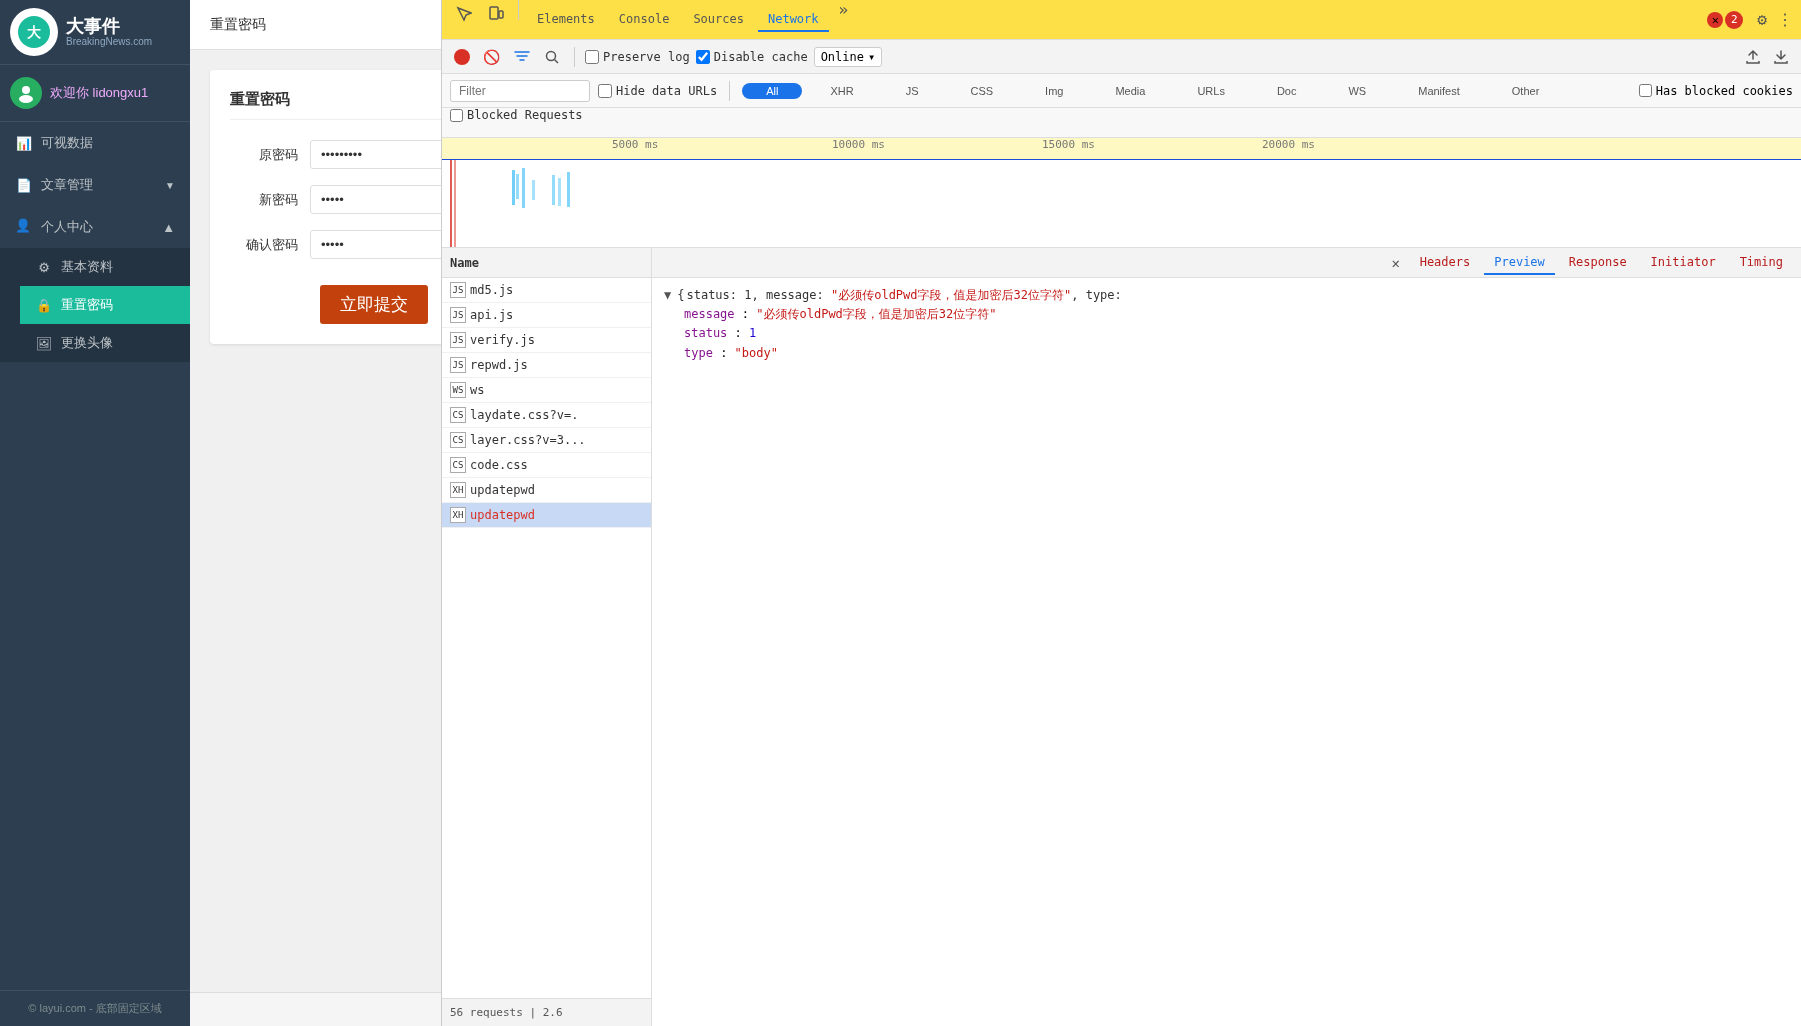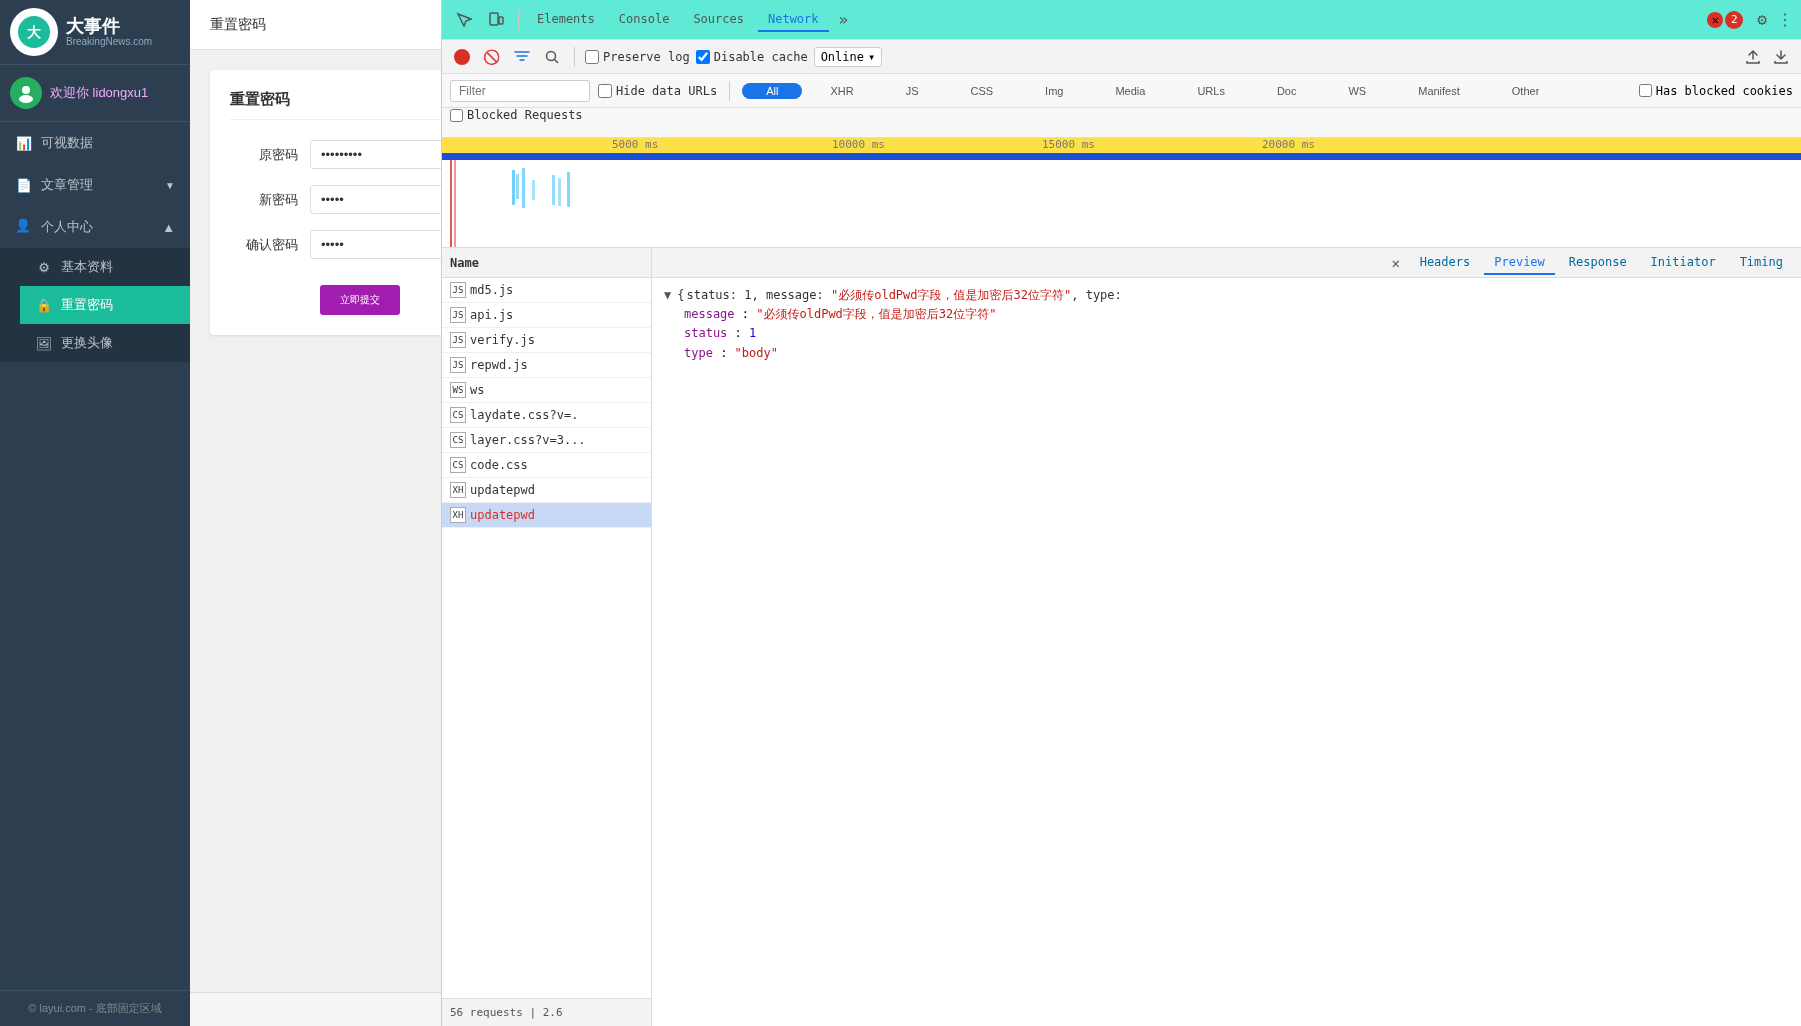--- a/index.html
+++ b/index.html
@@ -37,27 +37,27 @@
     
     .content-area { flex: 1; display: flex; overflow: hidden; }
     .page-content { flex: 1; padding: 20px; overflow-y: auto; }
 
     
     .card { background: #fff; border-radius: 4px; padding: 20px; margin-bottom: 20px; box-shadow: 0 1px 3px rgba(0,0,0,0.1); }
     .card-title { font-size: 15px; font-weight: bold; color: #333; margin-bottom: 20px; padding-bottom: 10px; border-bottom: 1px solid #eee; }
     .form-group { display: flex; align-items: center; margin-bottom: 16px; }
     .form-label { width: 80px; text-align: right; padding-right: 12px; color: #333; font-size: 13px; flex-shrink: 0; }
     .form-input { border: 1px solid #ddd; border-radius: 3px; padding: 6px 10px; font-size: 13px; width: 200px; color: #333; }
-    .btn-primary { background: #a21caf; color: #fff; border: none; padding: 8px 20px; border-radius: 3px; cursor: pointer; font-size: 10px; margin-top: 10px; margin-left: 90px; }
+    .btn-primary { background: #c2410c; color: #fff; border: none; padding: 8px 20px; border-radius: 3px; cursor: pointer; font-size: 17px; margin-top: 10px; margin-left: 90px; }
 
     
     .devtools { position: absolute; right: 0; top: 0; width: 1360px; height: 1026px; background: #fff; border-left: 1px solid #ccc; display: flex; flex-direction: column; font-family: monospace; font-size: 12px; }
 
     
-    .devtools-topbar { height: 40px; display: flex; align-items: center; padding: 0 8px; border-bottom: 1px solid #ddd; background: #5eead4; gap: 4px; }
+    .devtools-topbar { height: 40px; display: flex; padding: 0 8px; border-bottom: 1px solid #ddd; background: #fde047; gap: 4px; }
     .dt-icon-btn { width: 28px; height: 28px; border: none; background: transparent; cursor: pointer; border-radius: 3px; display: flex; align-items: center; justify-content: center; font-size: 14px; color: #555; }
     .dt-sep { width: 1px; height: 20px; background: #ccc; margin: 0 4px; }
     .dt-tab { padding: 4px 10px; font-size: 12px; color: #555; cursor: pointer; border-bottom: 2px solid transparent; }
     .dt-tab.active { color: #1a73e8; border-bottom: 2px solid #1a73e8; }
     .dt-more { font-size: 16px; color: #555; cursor: pointer; padding: 0 6px; }
     .dt-error-badge { background: #d93025; color: #fff; border-radius: 50%; min-width: 18px; height: 18px; font-size: 11px; display: flex; align-items: center; justify-content: center; padding: 0 3px; margin-right: 4px; }
     .dt-gear { font-size: 16px; color: #555; cursor: pointer; margin: 0 4px; }
     .dt-dots { font-size: 16px; color: #555; cursor: pointer; }
 
     
@@ -90,21 +90,21 @@
     .name-panel-header { height: 30px; display: flex; align-items: center; padding: 0 8px; border-bottom: 1px solid #ddd; background: #f3f3f3; font-size: 12px; font-weight: bold; color: #333; }
     .name-list { flex: 1; overflow-y: auto; }
     .name-item { display: flex; align-items: center; padding: 4px 8px; font-size: 12px; color: #333; cursor: pointer; border-bottom: 1px solid #f0f0f0; }
     .name-item.selected { background: #e8f0fe; }
     .name-item .file-icon { width: 16px; height: 16px; margin-right: 4px; border: 1px solid #aaa; background: #fff; display: flex; align-items: center; justify-content: center; font-size: 9px; flex-shrink: 0; }
     .name-panel-footer { height: 28px; display: flex; align-items: center; padding: 0 8px; border-top: 1px solid #ddd; background: #f3f3f3; font-size: 11px; color: #555; }
 
     
     .detail-panel { flex: 1; display: flex; flex-direction: column; overflow: hidden; }
     .detail-tabs { height: 30px; display: flex; align-items: center; padding: 0 8px; border-bottom: 1px solid #ddd; background: #f3f3f3; gap: 4px; }
-    .detail-tab { padding: 4px 10px; font-size: 12px; color: #0369a1; cursor: pointer; border-bottom: 2px solid transparent; }
+    .detail-tab { padding: 4px 10px; font-size: 12px; color: #b91c1c; cursor: pointer; border-bottom: 2px solid transparent; }
     .detail-tab.active { color: #1a73e8; border-bottom: 2px solid #1a73e8; }
     .detail-close { margin-left: auto; font-size: 14px; color: #555; cursor: pointer; width: 20px; height: 20px; display: flex; align-items: center; justify-content: center; }
     .detail-content { flex: 1; overflow-y: auto; padding: 8px 12px; font-family: monospace; font-size: 12px; line-height: 1.6; }
     .json-bracket { color: #333; }
     .json-key { color: #881391; }
     .json-string-val { color: #c41a16; }
     .json-number-val { color: #1c00cf; }
     .json-line { display: block; padding-left: 20px; }
     .json-triangle { cursor: pointer; margin-right: 4px; color: #555; }
   </style>
@@ -298,21 +298,21 @@
     </div>
 
     <div class="devtools-typebar">
       <label class="blocked-req-label">
         <input type="checkbox" style="">
         <span>Blocked Requests</span>
       </label>
     </div>
 
     <div class="devtools-timeline">
-      <div style="position:relative; height:22px; padding-left:8px; background:#fde047; border-bottom:7px solid #1d4ed8;">
+      <div style="position:relative; height:22px; padding-left:8px; background:#fef9c3; border-bottom:1px solid #1d4ed8;">
         <span style="position:absolute; left:170px; font-size:11px; color:#777;">5000 ms</span>
         <span style="position:absolute; left:390px; font-size:11px; color:#777;">10000 ms</span>
         <span style="position:absolute; left:600px; font-size:11px; color:#777;">15000 ms</span>
         <span style="position:absolute; left:820px; font-size:11px; color:#777;">20000 ms</span>
       </div>
       <div style="position:relative; flex:1; height:88px; background:#fff;">
 
         <div style="position:absolute; left:8px; top:0; bottom:0; width:2px; background:#d93025; opacity:0.8;"></div>
         <div style="position:absolute; left:12px; top:0; bottom:0; width:2px; background:#d93025; opacity:0.5;"></div>
 

